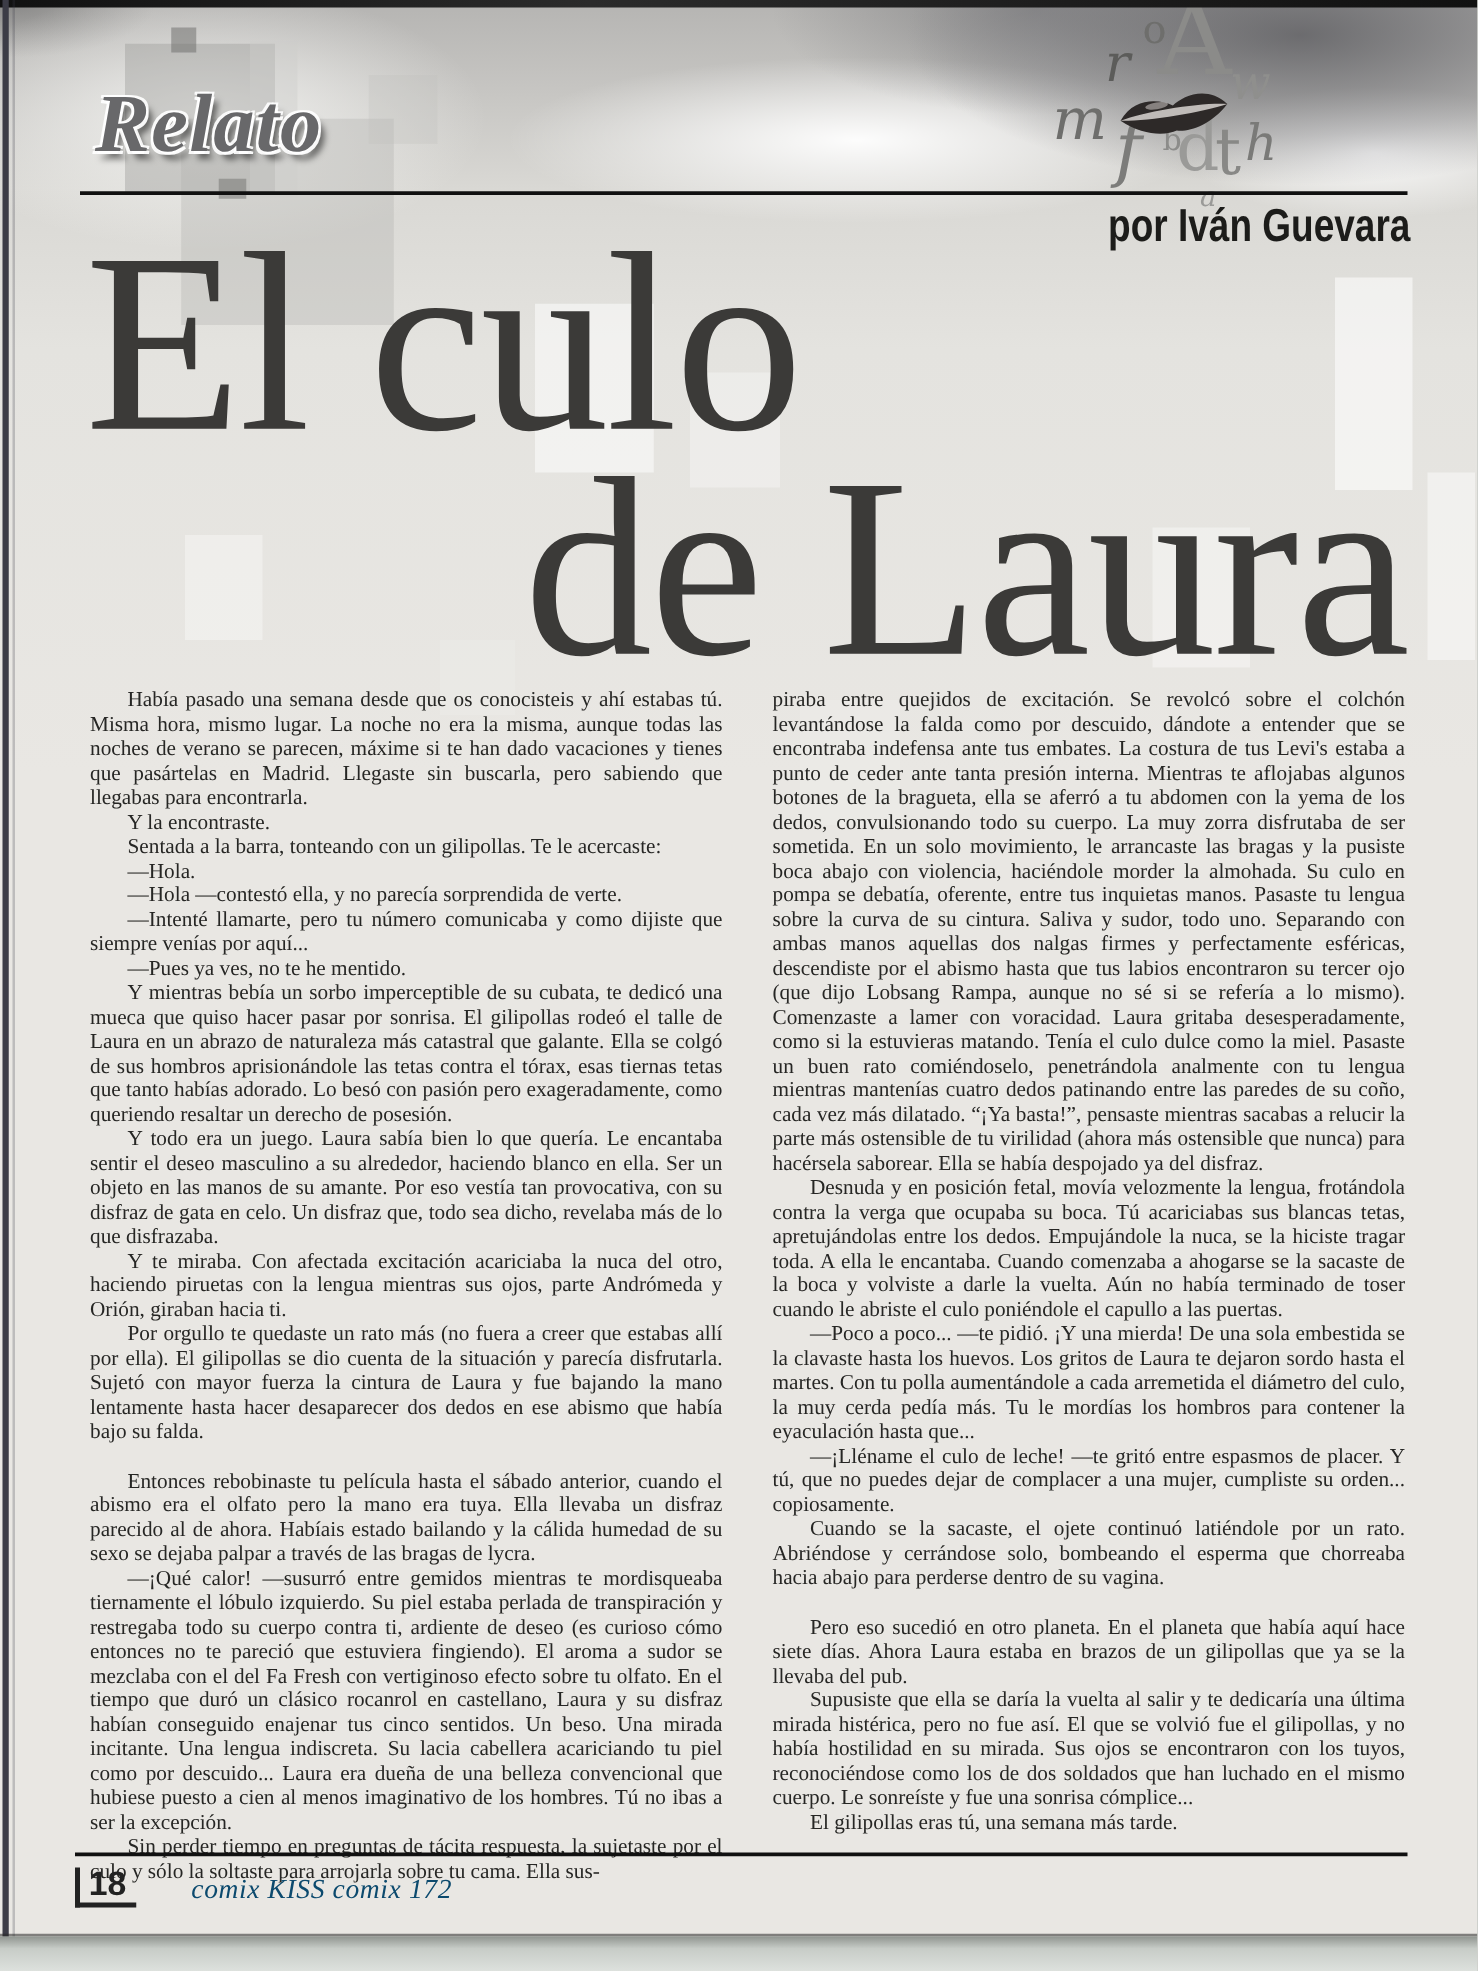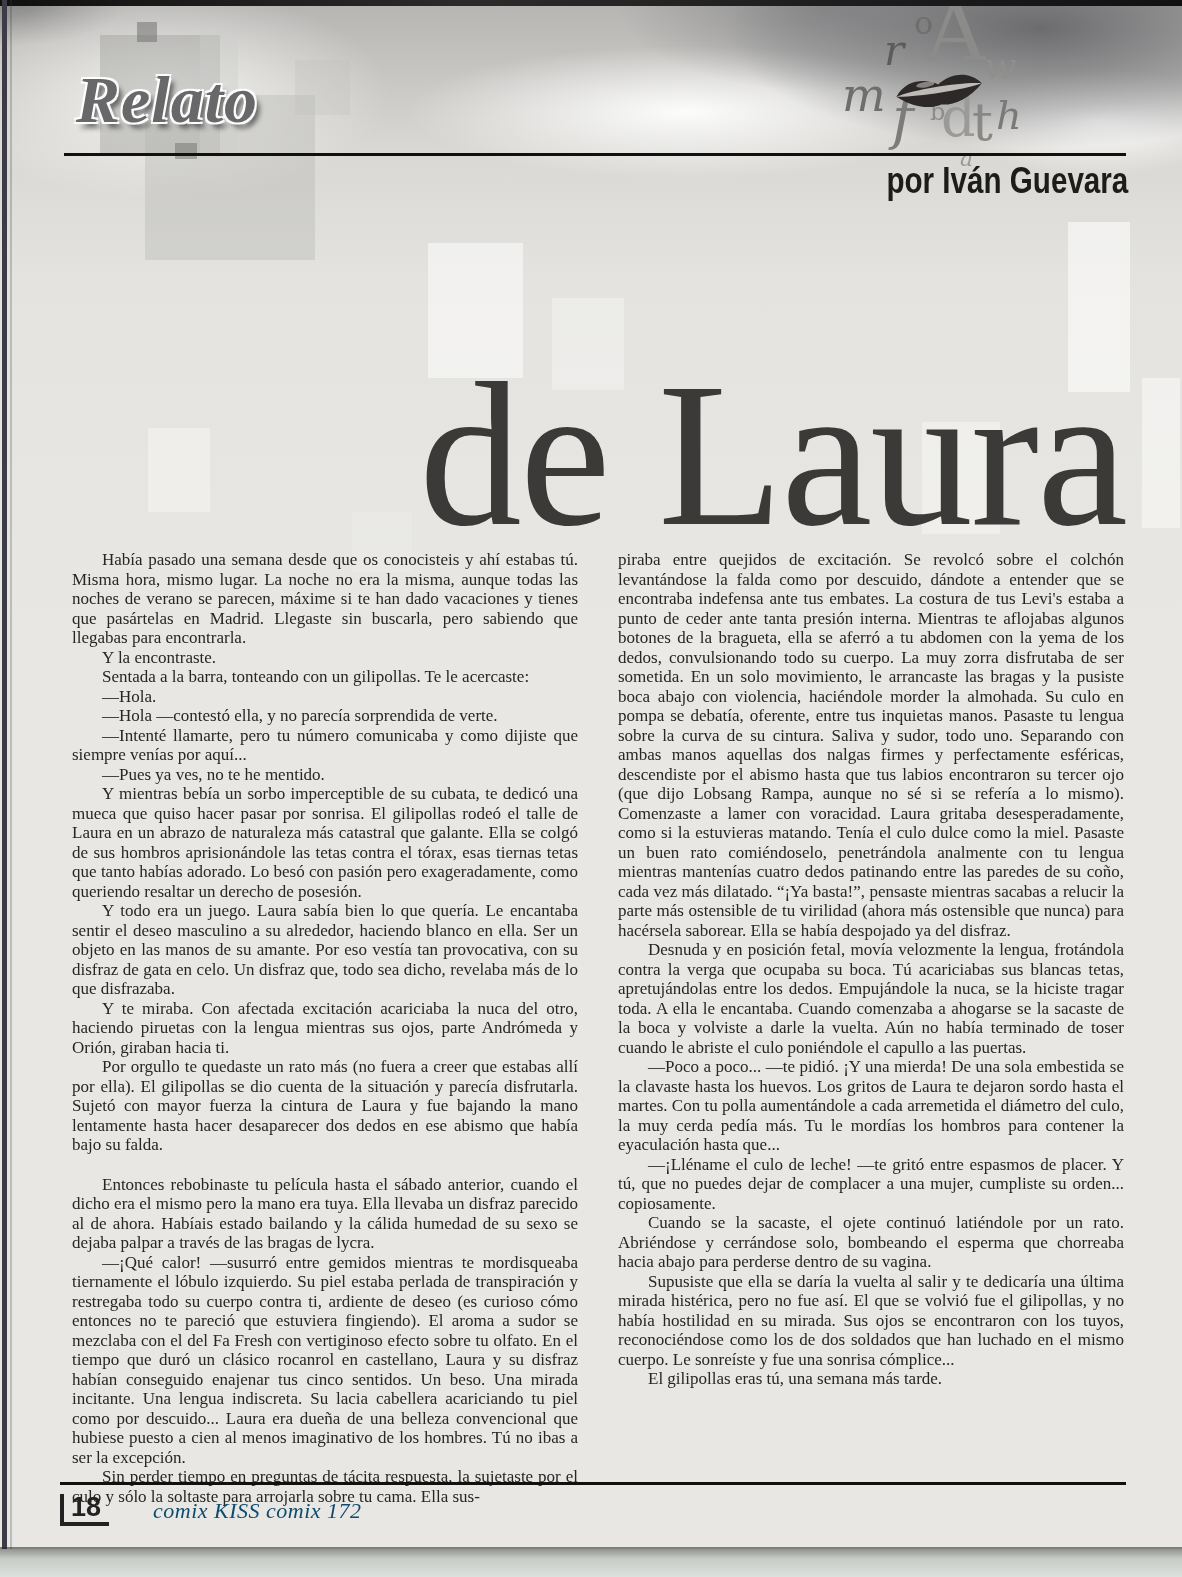--- a/index.html
+++ b/index.html
@@ -100,45 +100,47 @@
 
   <svg class="lips" viewBox="0 0 100 50">
     <path d="M3,26 C18,7 40,13 50,20 C60,13 82,7 97,26 C80,42 60,45 50,42 C40,45 20,42 3,26 Z" fill="#2d2928"></path>
     <path d="M3,26 C25,21 75,21 97,26 C75,30 25,30 3,26 Z" fill="#d9d5d1" opacity="0.85"></path>
     <ellipse cx="36" cy="18" rx="10" ry="3" fill="#cfcbc7" opacity="0.55"></ellipse>
   </svg>
 
   <div class="rule-top"></div>
   <div class="byline">por Iván Guevara</div>
 
+  <div class="title-l1">El culo</div>
   <div class="title-l2">de Laura</div>
 
   <div class="columns">
     <div class="col">
       <p>Había pasado una semana desde que os conocisteis y ahí estabas tú. Misma hora, mismo lugar. La noche no era la misma, aunque todas las noches de verano se parecen, máxime si te han dado vacaciones y tienes que pasártelas en Madrid. Llegaste sin buscarla, pero sabiendo que llegabas para encontrarla.</p>
       <p>Y la encontraste.</p>
       <p>Sentada a la barra, tonteando con un gilipollas. Te le acercaste:</p>
       <p>—Hola.</p>
       <p>—Hola —contestó ella, y no parecía sorprendida de verte.</p>
       <p>—Intenté llamarte, pero tu número comunicaba y como dijiste que siempre venías por aquí...</p>
       <p>—Pues ya ves, no te he mentido.</p>
       <p>Y mientras bebía un sorbo imperceptible de su cubata, te dedicó una mueca que quiso hacer pasar por sonrisa. El gilipollas rodeó el talle de Laura en un abrazo de naturaleza más catastral que galante. Ella se colgó de sus hombros aprisionándole las tetas contra el tórax, esas tiernas tetas que tanto habías adorado. Lo besó con pasión pero exageradamente, como queriendo resaltar un derecho de posesión.</p>
       <p>Y todo era un juego. Laura sabía bien lo que quería. Le encantaba sentir el deseo masculino a su alrededor, haciendo blanco en ella. Ser un objeto en las manos de su amante. Por eso vestía tan provocativa, con su disfraz de gata en celo. Un disfraz que, todo sea dicho, revelaba más de lo que disfrazaba.</p>
       <p>Y te miraba. Con afectada excitación acariciaba la nuca del otro, haciendo piruetas con la lengua mientras sus ojos, parte Andrómeda y Orión, giraban hacia ti.</p>
       <p>Por orgullo te quedaste un rato más (no fuera a creer que estabas allí por ella). El gilipollas se dio cuenta de la situación y parecía disfrutarla. Sujetó con mayor fuerza la cintura de Laura y fue bajando la mano lentamente hasta hacer desaparecer dos dedos en ese abismo que había bajo su falda.</p>
-      <p class="sep">Entonces rebobinaste tu película hasta el sábado anterior, cuando el dicho era el mismo pero la mano era tuya. Ella llevaba un disfraz parecido al de ahora. Habíais estado bailando y la cálida humedad de su sexo se dejaba palpar a través de las bragas de lycra.</p>
+      <p class="sep">Entonces rebobinaste tu película hasta el sábado anterior, cuando el abismo era el olfato pero la mano era tuya. Ella llevaba un disfraz parecido al de ahora. Habíais estado bailando y la cálida humedad de su sexo se dejaba palpar a través de las bragas de lycra.</p>
       <p>—¡Qué calor! —susurró entre gemidos mientras te mordisqueaba tiernamente el lóbulo izquierdo. Su piel estaba perlada de transpiración y restregaba todo su cuerpo contra ti, ardiente de deseo (es curioso cómo entonces no te pareció que estuviera fingiendo). El aroma a sudor se mezclaba con el del Fa Fresh con vertiginoso efecto sobre tu olfato. En el tiempo que duró un clásico rocanrol en castellano, Laura y su disfraz habían conseguido enajenar tus cinco sentidos. Un beso. Una mirada incitante. Una lengua indiscreta. Su lacia cabellera acariciando tu piel como por descuido... Laura era dueña de una belleza convencional que hubiese puesto a cien al menos imaginativo de los hombres. Tú no ibas a ser la excepción.</p>
       <p>Sin perder tiempo en preguntas de tácita respuesta, la sujetaste por el culo y sólo la soltaste para arrojarla sobre tu cama. Ella sus-</p>
     </div>
     <div class="col">
       <p class="no-indent">piraba entre quejidos de excitación. Se revolcó sobre el colchón levantándose la falda como por descuido, dándote a entender que se encontraba indefensa ante tus embates. La costura de tus Levi's estaba a punto de ceder ante tanta presión interna. Mientras te aflojabas algunos botones de la bragueta, ella se aferró a tu abdomen con la yema de los dedos, convulsionando todo su cuerpo. La muy zorra disfrutaba de ser sometida. En un solo movimiento, le arrancaste las bragas y la pusiste boca abajo con violencia, haciéndole morder la almohada. Su culo en pompa se debatía, oferente, entre tus inquietas manos. Pasaste tu lengua sobre la curva de su cintura. Saliva y sudor, todo uno. Separando con ambas manos aquellas dos nalgas firmes y perfectamente esféricas, descendiste por el abismo hasta que tus labios encontraron su tercer ojo (que dijo Lobsang Rampa, aunque no sé si se refería a lo mismo). Comenzaste a lamer con voracidad. Laura gritaba desesperadamente, como si la estuvieras matando. Tenía el culo dulce como la miel. Pasaste un buen rato comiéndoselo, penetrándola analmente con tu lengua mientras mantenías cuatro dedos patinando entre las paredes de su coño, cada vez más dilatado. “¡Ya basta!”, pensaste mientras sacabas a relucir la parte más ostensible de tu virilidad (ahora más ostensible que nunca) para hacérsela saborear. Ella se había despojado ya del disfraz.</p>
       <p>Desnuda y en posición fetal, movía velozmente la lengua, frotándola contra la verga que ocupaba su boca. Tú acariciabas sus blancas tetas, apretujándolas entre los dedos. Empujándole la nuca, se la hiciste tragar toda. A ella le encantaba. Cuando comenzaba a ahogarse se la sacaste de la boca y volviste a darle la vuelta. Aún no había terminado de toser cuando le abriste el culo poniéndole el capullo a las puertas.</p>
       <p>—Poco a poco... —te pidió. ¡Y una mierda! De una sola embestida se la clavaste hasta los huevos. Los gritos de Laura te dejaron sordo hasta el martes. Con tu polla aumentándole a cada arremetida el diámetro del culo, la muy cerda pedía más. Tu le mordías los hombros para contener la eyaculación hasta que...</p>
       <p>—¡Lléname el culo de leche! —te gritó entre espasmos de placer. Y tú, que no puedes dejar de complacer a una mujer, cumpliste su orden... copiosamente.</p>
       <p>Cuando se la sacaste, el ojete continuó latiéndole por un rato. Abriéndose y cerrándose solo, bombeando el esperma que chorreaba hacia abajo para perderse dentro de su vagina.</p>
+      <p class="sep">Pero eso sucedió en otro planeta. En el planeta que había aquí hace siete días. Ahora Laura estaba en brazos de un gilipollas que ya se la llevaba del pub.</p>
       <p>Supusiste que ella se daría la vuelta al salir y te dedicaría una última mirada histérica, pero no fue así. El que se volvió fue el gilipollas, y no había hostilidad en su mirada. Sus ojos se encontraron con los tuyos, reconociéndose como los de dos soldados que han luchado en el mismo cuerpo. Le sonreíste y fue una sonrisa cómplice...</p>
       <p>El gilipollas eras tú, una semana más tarde.</p>
     </div>
   </div>
 
   <div class="rule-bottom"></div>
   <div class="footer">
     <span class="page-num">18</span>
     <span class="mag">comix KISS comix 172</span>
   </div>

